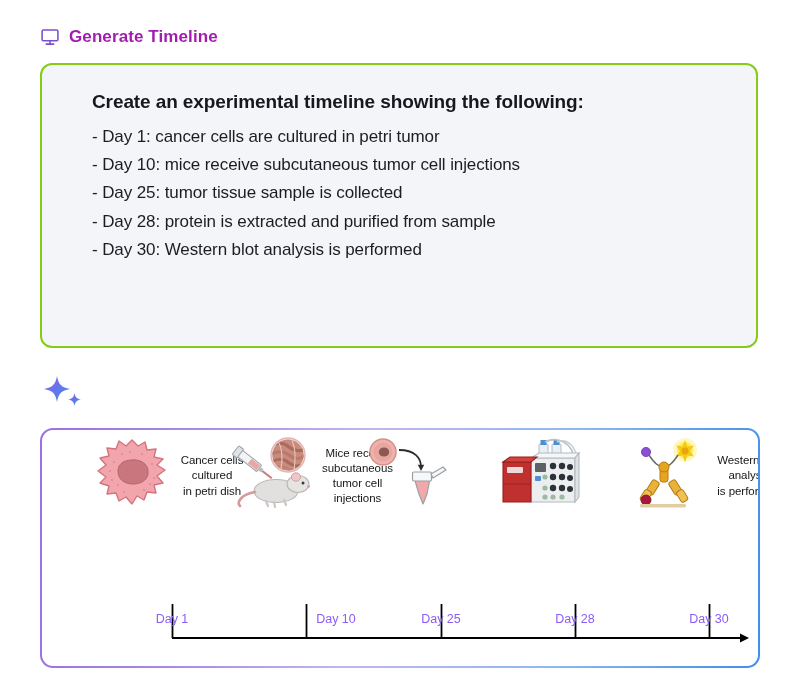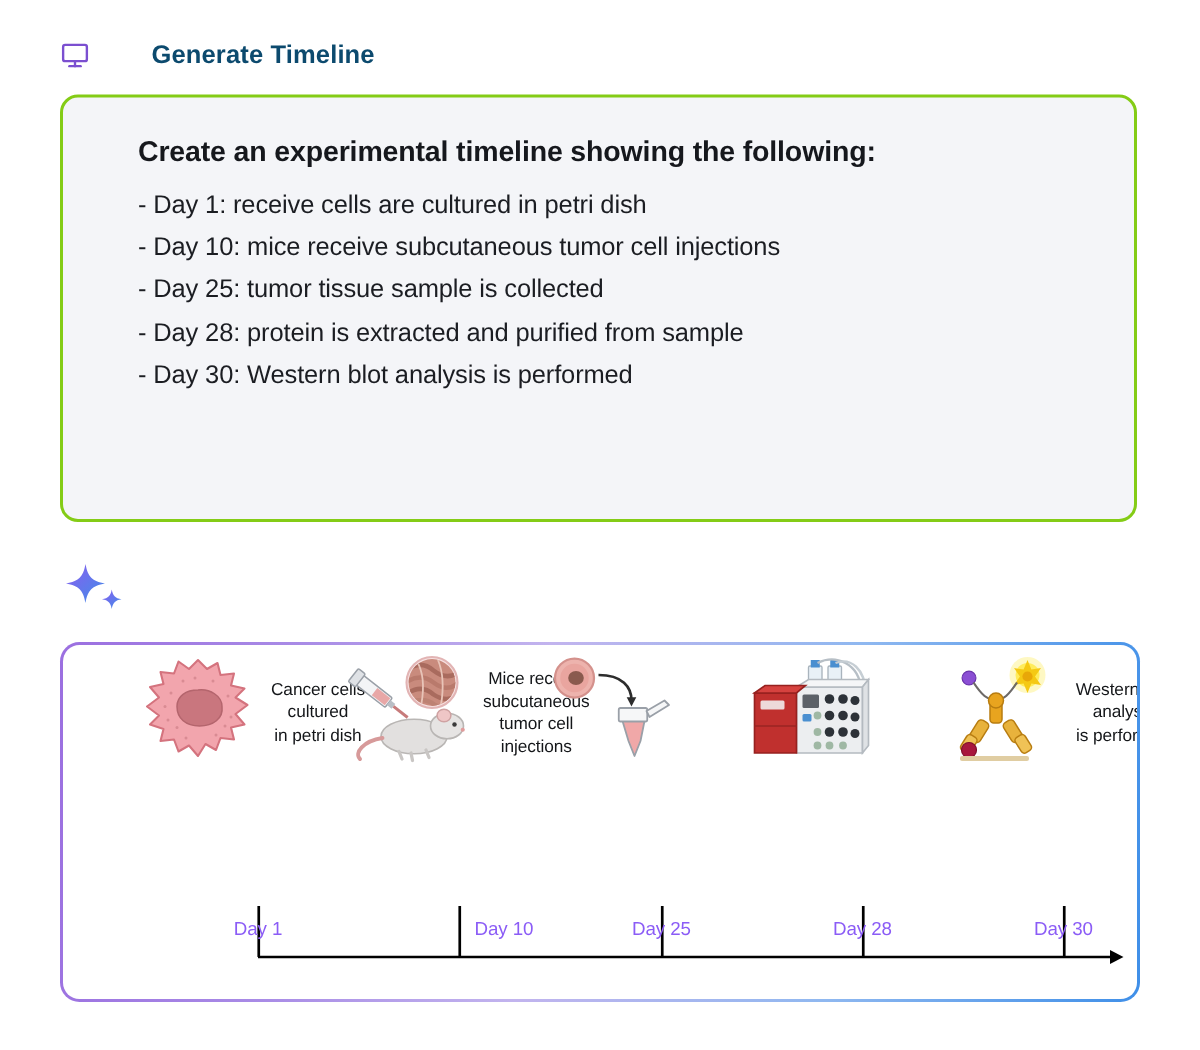--- a/index.html
+++ b/index.html
@@ -12,21 +12,21 @@
   }
   .page{position:relative;width:800px;height:700px;}
 
   
   .header{
     position:absolute;left:40px;top:27px;
     display:flex;align-items:center;gap:9px;
   }
   .header .monitor-icon{display:block;width:20px;height:20px;}
   .header .title{
-    font-size:17px;font-weight:600;color:#0c4a6e;letter-spacing:.1px;margin-left:32px;
+    font-size:17px;font-weight:600;color:#a21caf;letter-spacing:.1px;
   }
 
   
   .prompt-card{
     position:absolute;left:40px;top:63px;
     width:718px;height:285px;
     box-sizing:border-box;
     background:#f4f5f8;
     border:2px solid #84cc16;
     border-radius:12px;
@@ -97,21 +97,21 @@
         <line x1="12" y1="16.5" x2="12" y2="20.5"></line>
         <line x1="7.5" y1="20.5" x2="16.5" y2="20.5"></line>
       </svg>
     </span>
     <span class="title">Generate Timeline</span>
   </div>
 
   <div class="prompt-card">
     <div class="prompt-title">Create an experimental timeline showing the following:</div>
     <ul class="prompt-list">
-      <li>- Day 1: receive cells are cultured in petri dish</li>
+      <li>- Day 1: cancer cells are cultured in petri tumor</li>
       <li>- Day 10: mice receive subcutaneous tumor cell injections</li>
       <li>- Day 25: tumor tissue sample is collected</li>
       <li>- Day 28: protein is extracted and purified from sample</li>
       <li>- Day 30: Western blot analysis is performed</li>
     </ul>
   </div>
 
   <div class="sparkle">
     <svg width="44" height="34" viewBox="0 0 44 34">
       <defs>

